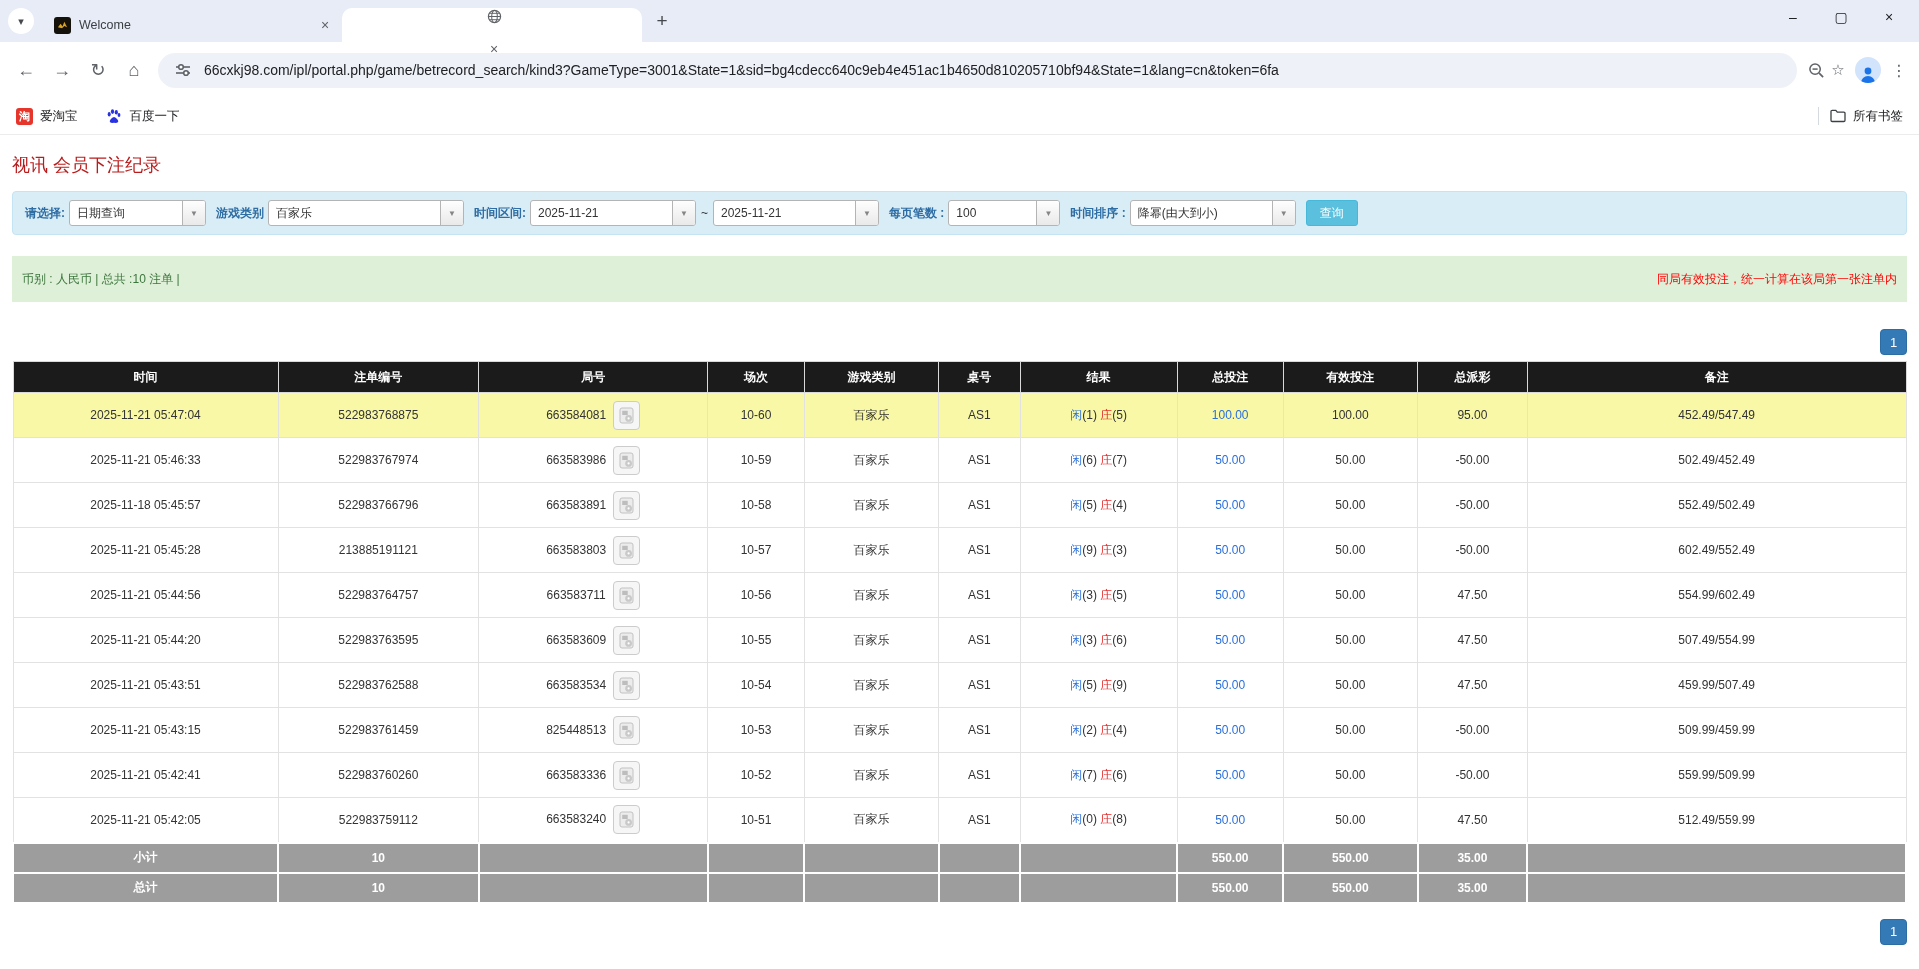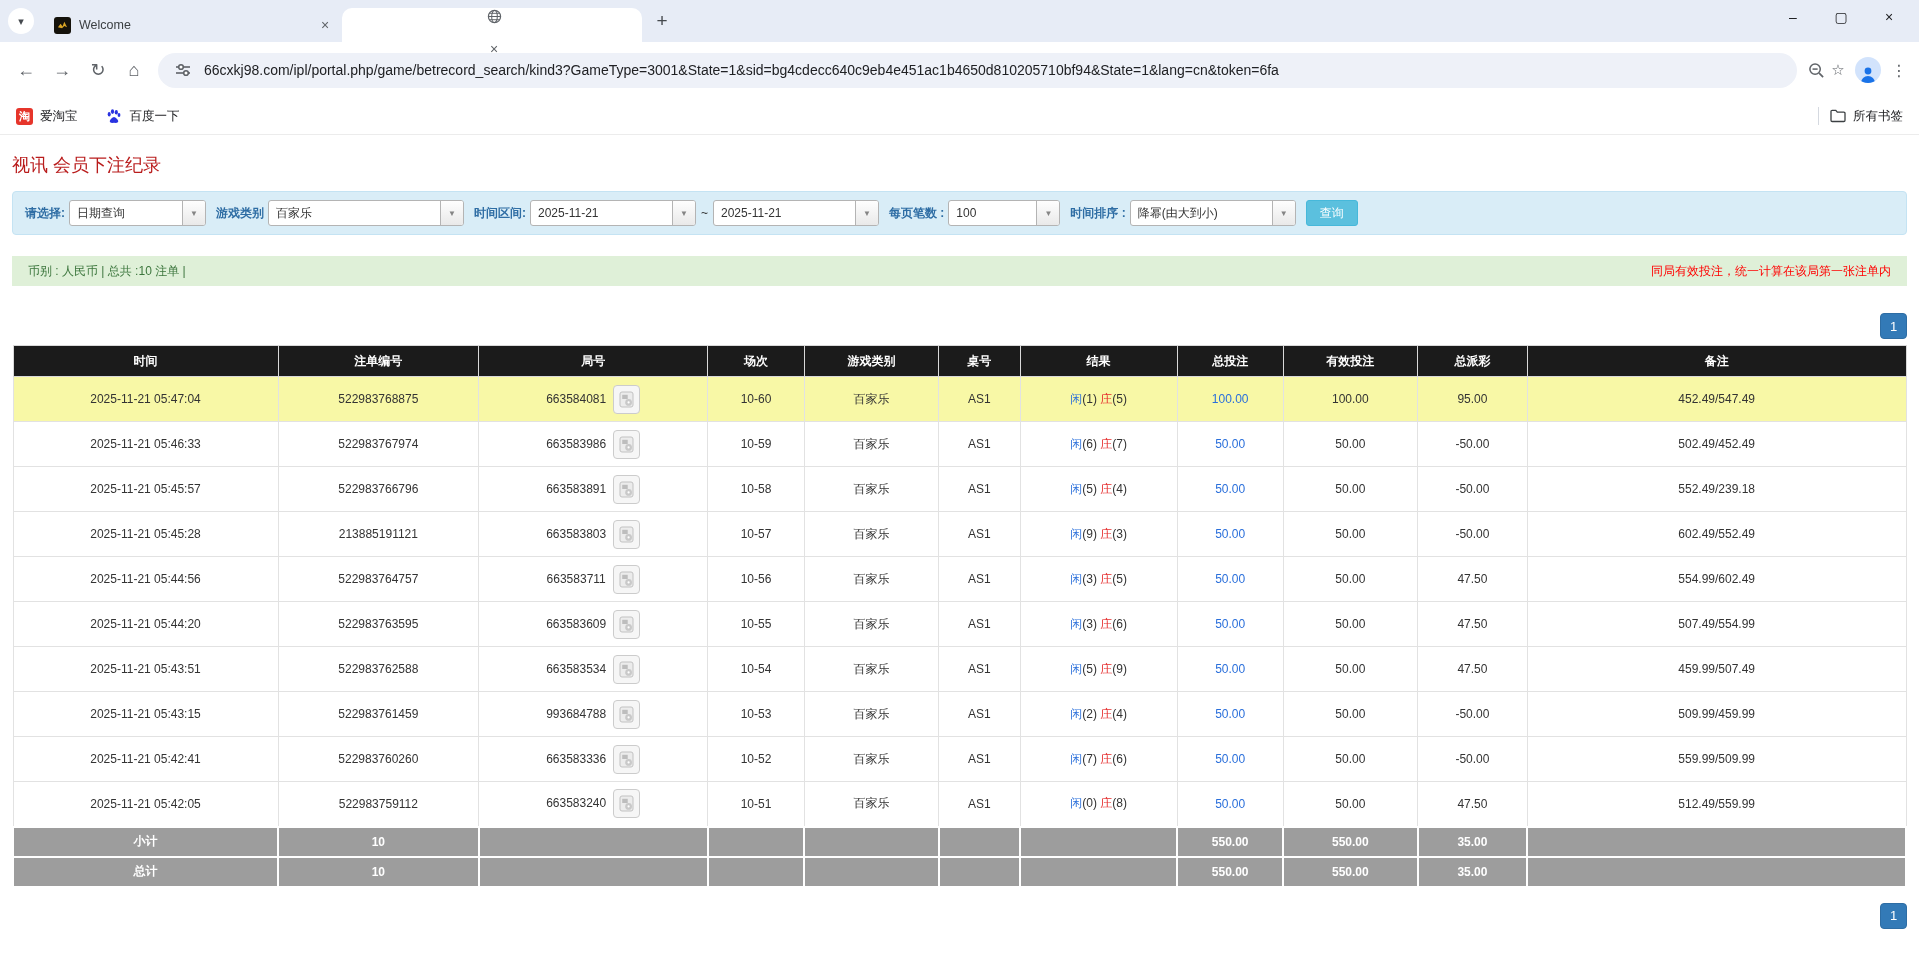--- a/index.html
+++ b/index.html
@@ -53,22 +53,22 @@
     padding:8px 8px; display:flex; align-items:center; font-size:12px; }
   .flabel { color:#2e6da4; font-weight:bold; margin:0 4px 0 10px; white-space:nowrap; }
   .combo { display:flex; height:26px; border:1px solid #b4b4b4; border-radius:3px; background:#fff; overflow:hidden; cursor:pointer; }
   .combo .val { display:flex; align-items:center; padding:0 7px; color:#333; white-space:nowrap; }
   .combo .arrow { width:23px; background:linear-gradient(#fefefe,#e9e9e9); border-left:1px solid #b4b4b4;
     display:flex; align-items:center; justify-content:center; color:#858585; font-size:8px; }
   .tilde { margin:0 5px; color:#333; }
   .btn-search { margin-left:10px; height:26px; padding:0 13px; background:var(--search_button,#5bc0de);
     border:1px solid #46b8da; border-radius:3px; color:#fff; font-size:12px; cursor:pointer; }
 
-  .infobar { margin-top:21px; height:30px; background:var(--info_bg,#dff0d8); display:flex;
-    align-items:center; justify-content:space-between; padding:0 16px; font-size:12px; }
+  .infobar { margin-top:21px; height:46px; background:var(--info_bg,#dff0d8); display:flex;
+    align-items:center; justify-content:space-between; padding:0 10px; font-size:12px; }
   .info-left { color:var(--info_text,#3c763d); }
   .info-right { color:var(--warn_text,#ff0000); }
 
   .pagrow { display:flex; justify-content:flex-end; margin:27px 0 6px 0; }
   .pagrow.bottom { margin:15px 0 0 0; }
   .pagbtn { min-width:27px; height:26px; background:var(--accent,#337ab7); border:1px solid #2e6da4;
     border-radius:4px; color:#fff; font-size:13px; display:flex; align-items:center; justify-content:center; cursor:pointer; }
 
   table.bets { width:100%; border-collapse:collapse; table-layout:fixed; font-size:12px; }
   .bets th { background:var(--header_bg,#1b1b1b); color:#fff; font-weight:bold; height:31px;
@@ -308,38 +308,38 @@
           <td>10-59</td>
           <td>百家乐</td>
           <td>AS1</td>
           <td><span><span class="res-b">闲</span><span>(6)</span></span> <span><span class="res-r">庄</span><span>(7)</span></span></td>
           <td><a class="link">50.00</a></td>
           <td>50.00</td>
           <td class="neg">-50.00</td>
           <td>502.49/452.49</td>
         </tr>
         <tr>
-          <td>2025-11-21 05:45:57</td>
+          <td>2025-11-18 05:45:57</td>
           <td>522983766796</td>
           <td><span>663583891</span><span class="vbtn">
               <svg width="15" height="17" viewBox="0 0 15 17">
                 <rect x="1" y="1" width="13" height="15" rx="2" fill="#ececec" stroke="#c2c2c2"></rect>
                 <rect x="3.2" y="3.8" width="5.5" height="4.2" fill="#bdbdbd"></rect>
                 <circle cx="9.6" cy="11.4" r="3.4" fill="#c9c9c9"></circle>
                 <circle cx="9.6" cy="11.4" r="1.1" fill="#fff"></circle>
               </svg>
             </span></td>
           <td>10-58</td>
           <td>百家乐</td>
           <td>AS1</td>
           <td><span><span class="res-b">闲</span><span>(5)</span></span> <span><span class="res-r">庄</span><span>(4)</span></span></td>
           <td><a class="link">50.00</a></td>
           <td>50.00</td>
           <td class="neg">-50.00</td>
-          <td>552.49/239.18</td>
+          <td>552.49/502.49</td>
         </tr>
         <tr>
           <td>2025-11-21 05:45:28</td>
           <td>213885191121</td>
           <td><span>663583803</span><span class="vbtn">
               <svg width="15" height="17" viewBox="0 0 15 17">
                 <rect x="1" y="1" width="13" height="15" rx="2" fill="#ececec" stroke="#c2c2c2"></rect>
                 <rect x="3.2" y="3.8" width="5.5" height="4.2" fill="#bdbdbd"></rect>
                 <circle cx="9.6" cy="11.4" r="3.4" fill="#c9c9c9"></circle>
                 <circle cx="9.6" cy="11.4" r="1.1" fill="#fff"></circle>
@@ -410,21 +410,21 @@
           <td>AS1</td>
           <td><span><span class="res-b">闲</span><span>(5)</span></span> <span><span class="res-r">庄</span><span>(9)</span></span></td>
           <td><a class="link">50.00</a></td>
           <td>50.00</td>
           <td>47.50</td>
           <td>459.99/507.49</td>
         </tr>
         <tr>
           <td>2025-11-21 05:43:15</td>
           <td>522983761459</td>
-          <td><span>993684788</span><span class="vbtn">
+          <td><span>825448513</span><span class="vbtn">
               <svg width="15" height="17" viewBox="0 0 15 17">
                 <rect x="1" y="1" width="13" height="15" rx="2" fill="#ececec" stroke="#c2c2c2"></rect>
                 <rect x="3.2" y="3.8" width="5.5" height="4.2" fill="#bdbdbd"></rect>
                 <circle cx="9.6" cy="11.4" r="3.4" fill="#c9c9c9"></circle>
                 <circle cx="9.6" cy="11.4" r="1.1" fill="#fff"></circle>
               </svg>
             </span></td>
           <td>10-53</td>
           <td>百家乐</td>
           <td>AS1</td>

